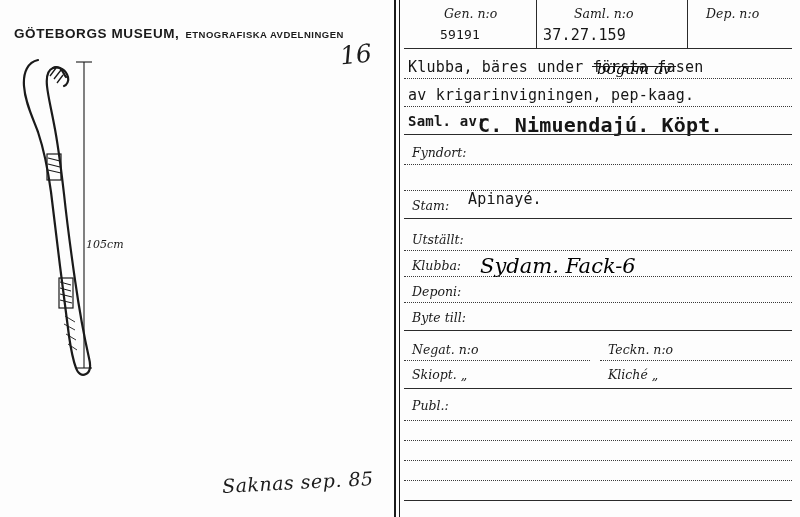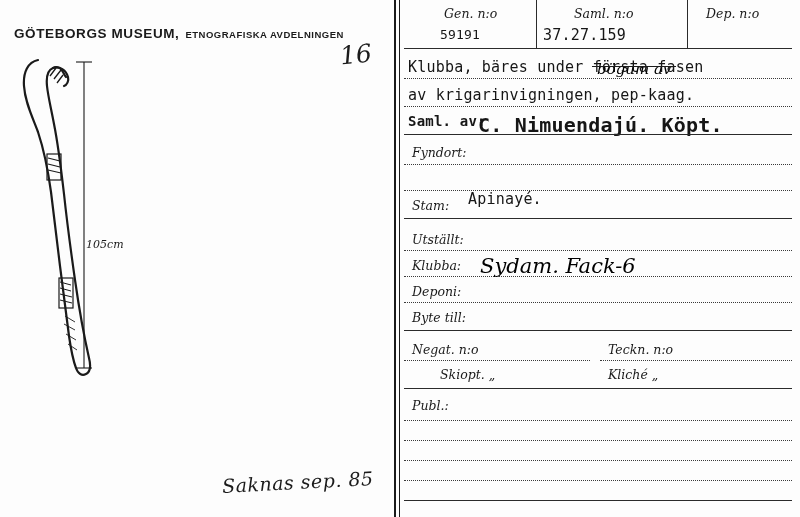--- a/index.html
+++ b/index.html
@@ -287,21 +287,21 @@
 
     <div class="flabel" style="left:8px; top:310px;">Byte till:</div>
     <div class="tw" style="left:90px; top:310px;"></div>
     <div class="rule" style="top:330px;"></div>
 
     <div class="flabel" style="left:8px; top:342px;">Negat. n:o</div>
     <div class="flabel" style="left:204px; top:342px;">Teckn. n:o</div>
     <div class="rule dotted short" style="top:360px;"></div>
     <div class="rule dotted short-right" style="top:360px;"></div>
 
-    <div class="flabel" style="left:8px; top:367px;margin-left:28px;">Skiopt.  „</div>
+    <div class="flabel" style="left:8px; top:367px;">Skiopt.  „</div>
     <div class="flabel" style="left:204px; top:367px;">Kliché  „</div>
     <div class="rule" style="top:388px;"></div>
 
     <div class="flabel" style="left:8px; top:398px;">Publ.:</div>
     <div class="tw" style="left:80px; top:398px;"></div>
     <div class="rule dotted" style="top:420px;"></div>
     <div class="rule dotted" style="top:440px;"></div>
     <div class="rule dotted" style="top:460px;"></div>
     <div class="rule dotted" style="top:480px;"></div>
     <div class="rule" style="top:500px;"></div>

